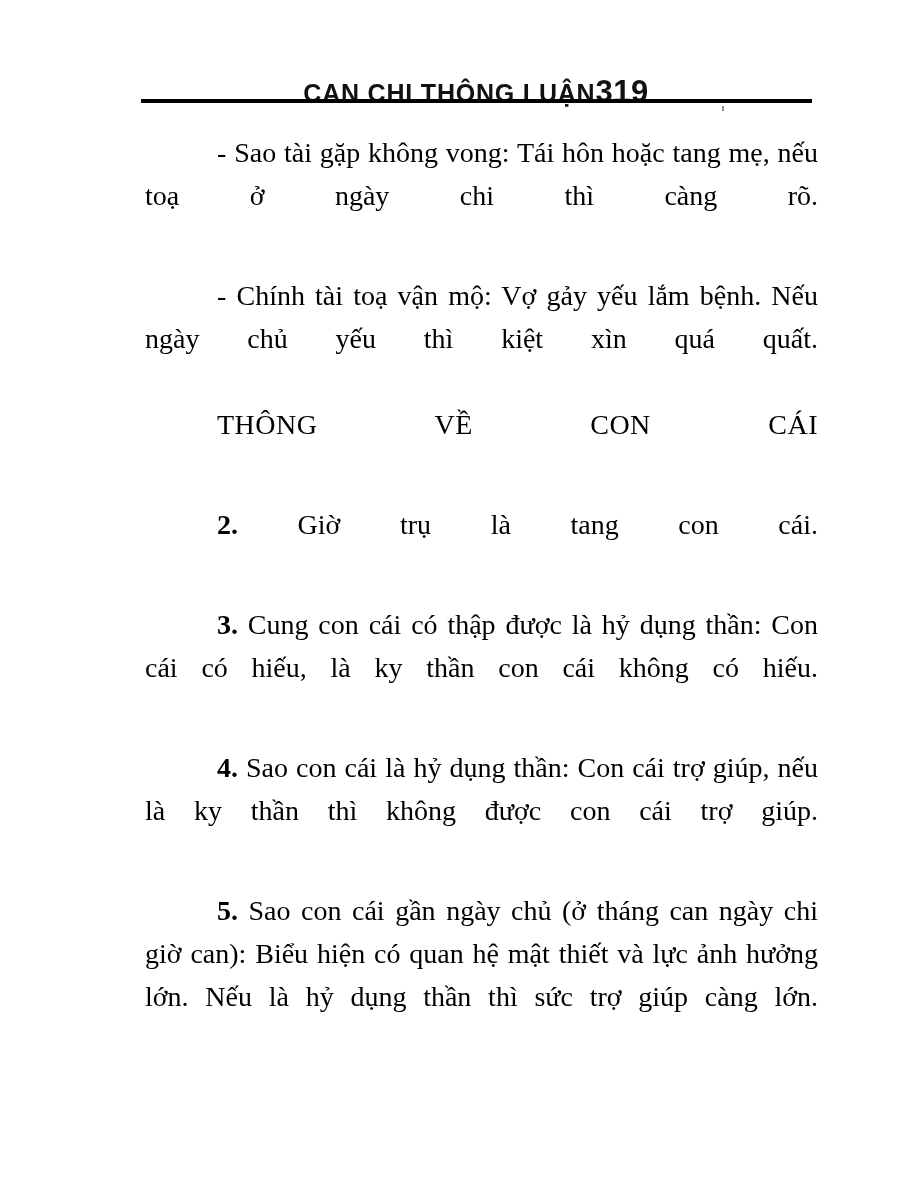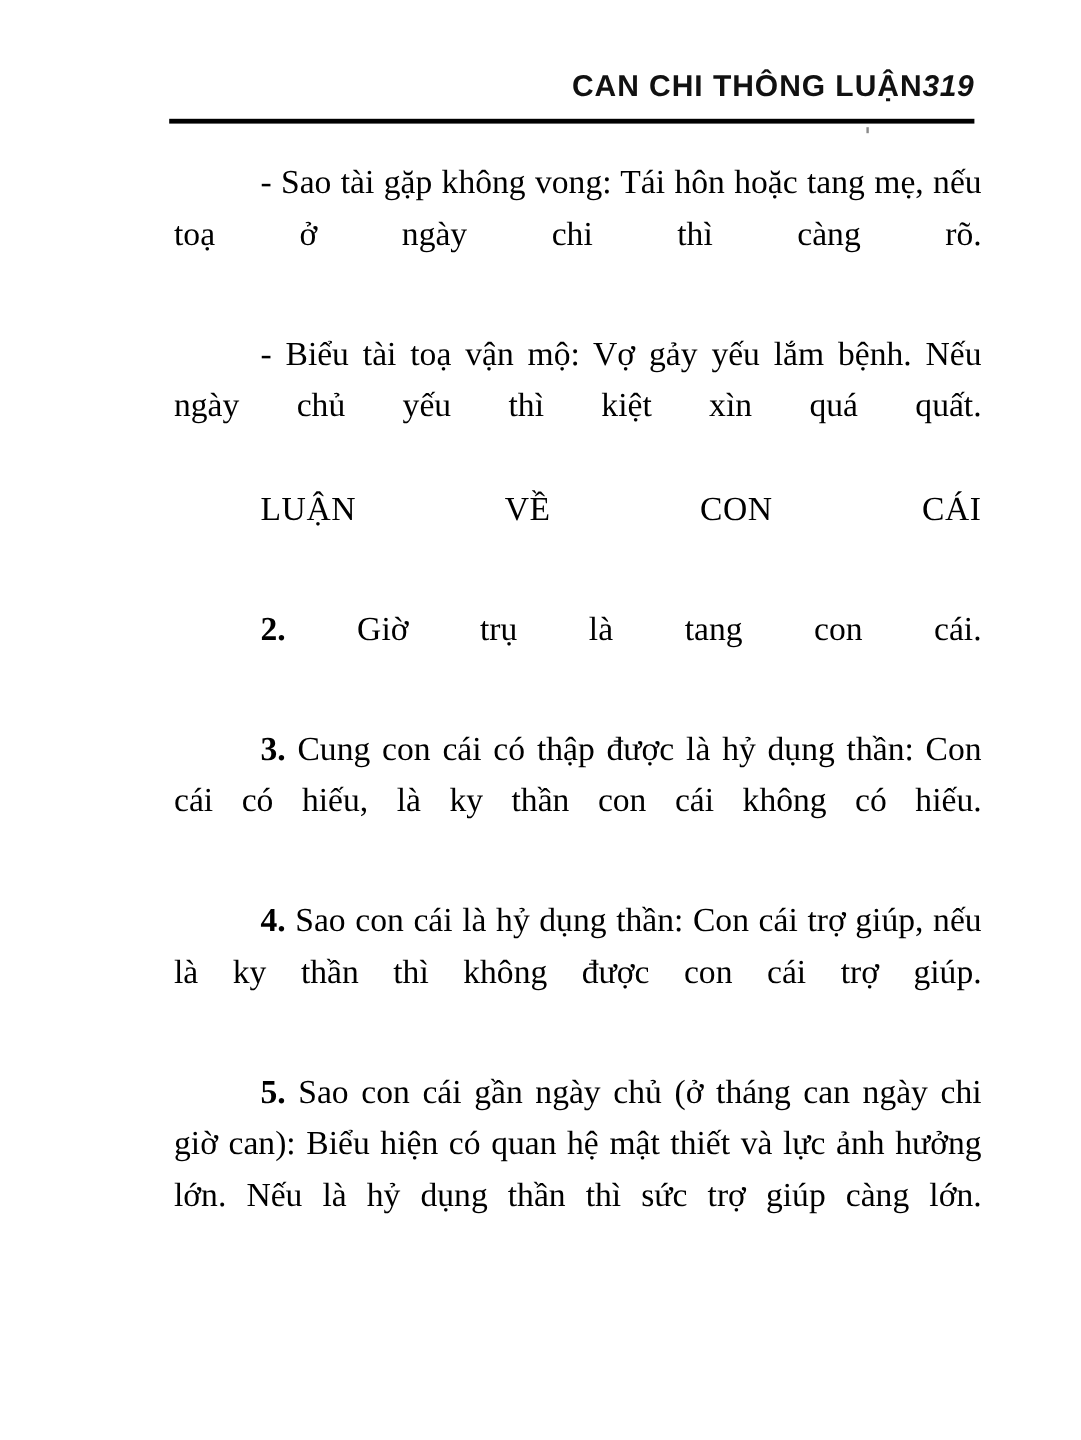--- a/index.html
+++ b/index.html
@@ -21,41 +21,40 @@
     left: 0; top: 0;
     width: 901px;
     height: 1200px;
     background: #ffffff;
   }
 
   
   .header {
     position: absolute;
     left: 140px;
-    top: 58px;
+    top: 74px;
     width: 672px;
     display: flex;
     align-items: baseline;
-    justify-content: flex-end;
+    justify-content: center;
   }
   .header-title {
     font-family: "Liberation Sans", "DejaVu Sans", sans-serif;
     font-weight: 700;
     font-size: 25px;
     letter-spacing: 0.8px;
     color: #111111;
     white-space: nowrap;
   }
   .header-pageno {
     font-family: "Liberation Sans", "DejaVu Sans", sans-serif;
     font-weight: 700;
-    font-size: 25px;
+    font-size: 31px;
     letter-spacing: 0.5px;
     color: #111111;
-    font-style: italic;
   }
   .header-rule {
     position: absolute;
     left: 141px;
     top: 99px;
     width: 671px;
     height: 4px;
     background: #000000;
   }
   .header-rule-tick {
@@ -126,23 +125,23 @@
     <span class="header-title">CAN CHI THÔNG LUẬN</span>
     <span class="header-pageno">319</span>
   </div>
   <div class="header-rule"></div>
   <div class="header-rule-tick"></div>
 
   <div class="body-col">
 
     <p class="para"><span class="bullet">-</span><span> Sao tài gặp không vong: Tái hôn hoặc tang mẹ, nếu toạ ở ngày chi thì càng rõ.</span></p>
 
-    <p class="para gap"><span class="bullet">-</span><span> Biểu tài toạ vận mộ: Vợ gảy yếu lắm bệnh. Nếu ngày chủ yếu thì kiệt xìn quá quất.</span></p>
+    <p class="para gap"><span class="bullet">-</span><span> Chính tài toạ vận mộ: Vợ gảy yếu lắm bệnh. Nếu ngày chủ yếu thì kiệt xìn quá quất.</span></p>
 
-    <p class="para section-heading">LUẬN VỀ CON CÁI</p>
+    <p class="para section-heading">THÔNG VỀ CON CÁI</p>
 
 
     <p class="para gap"><span class="num">2.</span><span> Giờ trụ là tang con cái.</span></p>
 
     <p class="para gap"><span class="num">3.</span><span> Cung con cái có thập được là hỷ dụng thần: Con cái có hiếu, là ky thần con cái không có hiếu.</span></p>
 
     <p class="para gap"><span class="num">4.</span><span> Sao con cái là hỷ dụng thần: Con cái trợ giúp, nếu là ky thần thì không được con cái trợ giúp.</span></p>
 
     <p class="para gap"><span class="num">5.</span><span> Sao con cái gần ngày chủ (ở tháng can ngày chi giờ can): Biểu hiện có quan hệ mật thiết và lực ảnh hưởng lớn. Nếu là hỷ dụng thần thì sức trợ giúp càng lớn.</span></p>
 

